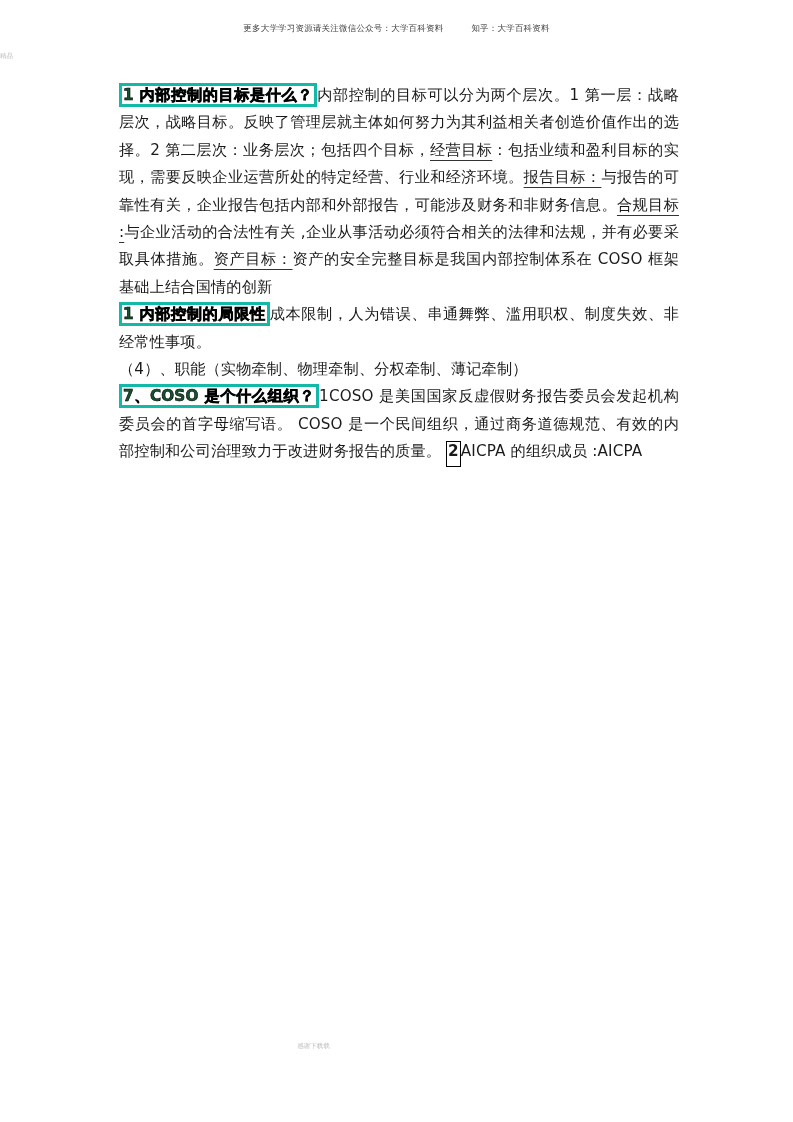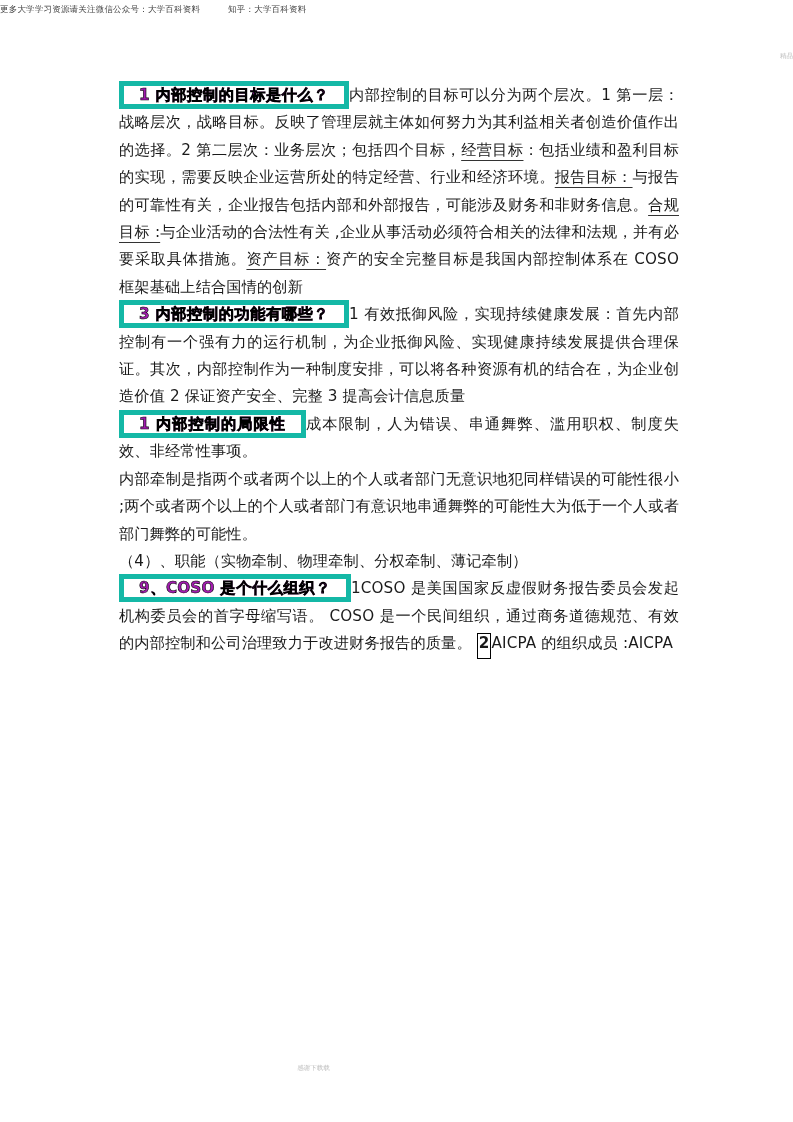--- a/index.html
+++ b/index.html
@@ -1,52 +1,48 @@
 <!DOCTYPE html>
 <html><head>
   <meta charset="utf-8">
   <style>
     html, body { margin: 0; padding: 0; background: #ffffff; }
     body { width: 793px; height: 1122px; position: relative; overflow: hidden;
            font-family: "DejaVu Sans", "Liberation Sans", sans-serif; color: #1a1a1a; }
-    .header-note { position: absolute; top: 4px; left: 0; width: 793px; 
+    .header-note { position: absolute; top: 23px; left: 0; width: 793px; text-align: center;
                    font-family: "DejaVu Serif", "Liberation Serif", serif; font-size: 8.5px; color: #444; letter-spacing: 0.2px; }
     .header-note span { display: inline-block; }
     .header-note .gap { width: 28px; }
-    .watermark-top { position: absolute; top: 52px; left: 0; width: 793px; text-align: right;
+    .watermark-top { position: absolute; top: 52px; left: 0; width: 793px; text-align: left;
                      font-size: 6.5px; color: #bdbdbd; font-family: "DejaVu Serif", serif; }
-    .watermark-bottom { position: absolute; top: 1064px; left: 0; width: 627px; text-align: center;
+    .watermark-bottom { position: absolute; top: 1042px; left: 0; width: 627px; text-align: center;
                         font-size: 6.5px; color: #bdbdbd; font-family: "DejaVu Serif", serif; }
     .content { position: absolute; top: 82px; left: 119px; width: 560px;
                font-size: 15.2px; line-height: 27.4px; letter-spacing: 0.15px; text-align: justify; }
     .content p { margin: 0; }
-    .q { font-weight: bold; border: 5px solid #14b8a6; padding: 0 15px; color: #a21caf;
+    .q { font-weight: bold; border: 3px solid #14b8a6; padding: 0 1px; color: #14532d;
          -webkit-text-stroke: 0.6px #000; }
     .q2 { padding-left: 8px; }
     .u { text-decoration: underline; text-decoration-color: #333; text-underline-offset: 5px; text-decoration-thickness: 1px; }
     .boxnum { font-weight: bold; border: 1px solid #000; padding: 0 1px 6px 1px; }
   </style>
 </head>
 <body>
 
 <div class="header-note">
   <span>更多大学学习资源请关注微信公众号：大学百科资料</span><span class="gap"></span><span>知乎：大学百科资料</span>
 </div>
 <div class="watermark-top">精品</div>
 
 <div class="content">
   <p>
     <span class="q">1 内部控制的目标是什么？</span><span>内部控制的目标可以分为两个层次。1 第一层：战略层次，战略目标。反映了管理层就主体如何努力为其利益相关者创造价值作出的选择。2 第二层次：业务层次；包括四个目标，</span><span class="u">经营目标</span><span>：包括业绩和盈利目标的实现，需要反映企业运营所处的特定经营、行业和经济环境。</span><span class="u">报告目标：</span><span>与报告的可靠性有关，企业报告包括内部和外部报告，可能涉及财务和非财务信息。</span><span class="u">合规目标 :</span><span>与企业活动的合法性有关 ,企业从事活动必须符合相关的法律和法规，并有必要采取具体措施。</span><span class="u">资产目标：</span><span>资产的安全完整目标是我国内部控制体系在 COSO 框架基础上结合国情的创新</span>
   </p>
   <p>
-    <span class="q">3 内部控制的功能有哪些？</span><span>1 有效抵御风险，实现持续健康发展：首先内部控制有一个强有力的运行机制，为企业抵御风险、实现健康持续发展提供合理保证。其次，内部控制作为一种制度安排，可以将各种资源有机的结合在，为企业创造价值 2 保证资产安全、完整 3 提高会计信息质量</span>
-  </p>
-  <p>
     <span class="q">1 内部控制的局限性</span><span>成本限制，人为错误、串通舞弊、滥用职权、制度失效、非经常性事项。</span>
   </p>
-  <p>内部牵制是指两个或者两个以上的个人或者部门无意识地犯同样错误的可能性很小 ;两个或者两个以上的个人或者部门有意识地串通舞弊的可能性大为低于一个人或者部门舞弊的可能性。</p>
   <p>（4）、职能（实物牵制、物理牵制、分权牵制、薄记牵制）</p>
   <p>
-    <span class="q">9、COSO 是个什么组织？</span><span>1COSO  是美国国家反虚假财务报告委员会发起机构委员会的首字母缩写语。 COSO  是一个民间组织，通过商务道德规范、有效的内部控制和公司治理致力于改进财务报告的质量。 </span><span class="boxnum">2</span><span>AICPA  的组织成员 :AICPA</span>
+    <span class="q">7、COSO 是个什么组织？</span><span>1COSO  是美国国家反虚假财务报告委员会发起机构委员会的首字母缩写语。 COSO  是一个民间组织，通过商务道德规范、有效的内部控制和公司治理致力于改进财务报告的质量。 </span><span class="boxnum">2</span><span>AICPA  的组织成员 :AICPA</span>
   </p>
 </div>
 
 <div class="watermark-bottom">感谢下载载</div>
 
 </body></html>

